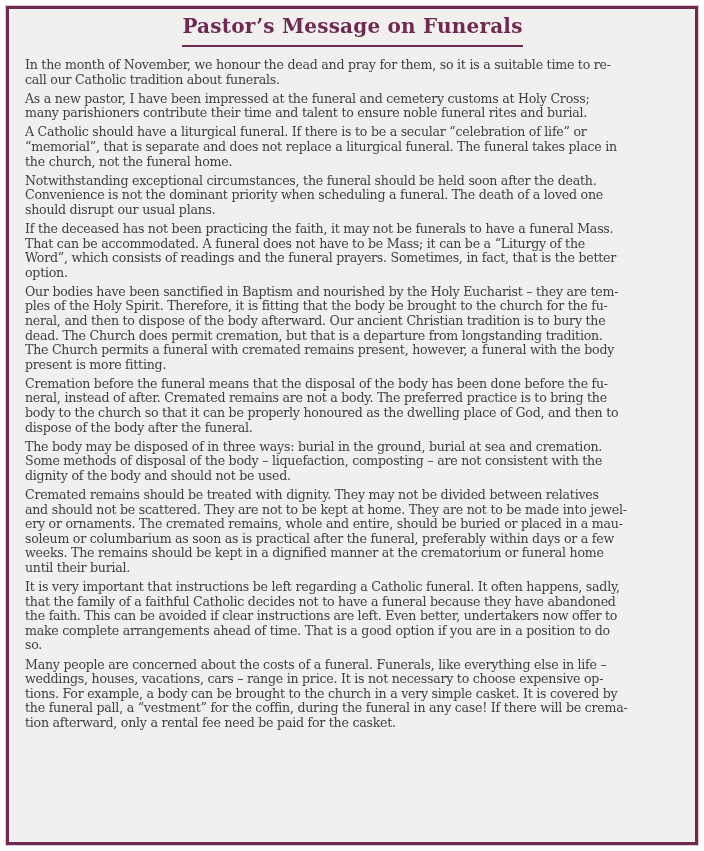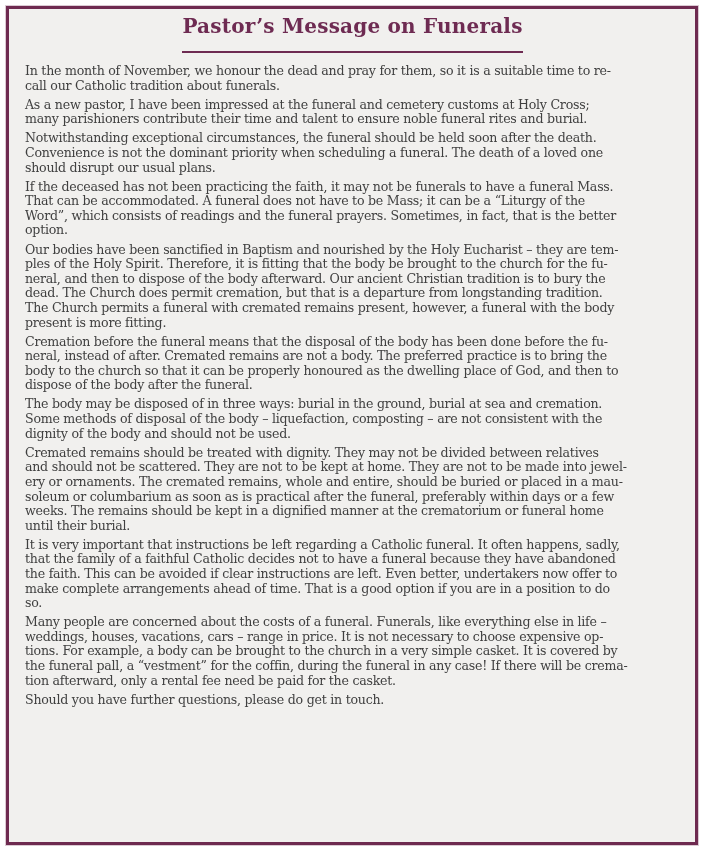--- a/index.html
+++ b/index.html
@@ -35,21 +35,21 @@
     margin: 0 0 11px 0;
     text-align: center;
     font-size: 20px;
     font-weight: bold;
     color: #6e2b52;
     letter-spacing: 0.2px;
   }
   .title .title-text {
     display: inline-block;
     border-bottom: 2px solid #6e2b52;
-    padding-bottom: 13px;
+    padding-bottom: 7px;
   }
   .body-text p {
     margin: 0 0 4.5px 0;
     font-size: 12.6px;
     line-height: 14.6px;
     letter-spacing: -0.25px;
     color: #404040;
     white-space: pre-line;
     text-align: left;
   }
@@ -61,20 +61,23 @@
 <body>
 
 <div class="page">
   <div class="frame">
     <h1 class="title"><span class="title-text">Pastor’s Message on Funerals</span></h1>
     <div class="body-text">
       <p>In the month of November, we honour the dead and pray for them, so it is a suitable time to re-
 call our Catholic tradition about funerals.</p>
       <p>As a new pastor, I have been impressed at the funeral and cemetery customs at Holy Cross;
 many parishioners contribute their time and talent to ensure noble funeral rites and burial.</p>
+      <p>A Catholic should have a liturgical funeral. If there is to be a secular “celebration of life” or
+“memorial”, that is separate and does not replace a liturgical funeral. The funeral takes place in
+the church, not the funeral home.</p>
       <p>Notwithstanding exceptional circumstances, the funeral should be held soon after the death.
 Convenience is not the dominant priority when scheduling a funeral. The death of a loved one
 should disrupt our usual plans.</p>
       <p>If the deceased has not been practicing the faith, it may not be funerals to have a funeral Mass.
 That can be accommodated. A funeral does not have to be Mass; it can be a “Liturgy of the
 Word”, which consists of readings and the funeral prayers. Sometimes, in fact, that is the better
 option.</p>
       <p>Our bodies have been sanctified in Baptism and nourished by the Holy Eucharist – they are tem-
 ples of the Holy Spirit. Therefore, it is fitting that the body be brought to the church for the fu-
 neral, and then to dispose of the body afterward. Our ancient Christian tradition is to bury the
@@ -97,16 +100,15 @@
       <p>It is very important that instructions be left regarding a Catholic funeral. It often happens, sadly,
 that the family of a faithful Catholic decides not to have a funeral because they have abandoned
 the faith. This can be avoided if clear instructions are left. Even better, undertakers now offer to
 make complete arrangements ahead of time. That is a good option if you are in a position to do
 so.</p>
       <p>Many people are concerned about the costs of a funeral. Funerals, like everything else in life –
 weddings, houses, vacations, cars – range in price. It is not necessary to choose expensive op-
 tions. For example, a body can be brought to the church in a very simple casket. It is covered by
 the funeral pall, a “vestment” for the coffin, during the funeral in any case! If there will be crema-
 tion afterward, only a rental fee need be paid for the casket.</p>
-      <p>Should you have further questions, please do get in touch.</p>
     </div>
   </div>
 </div>
 
 </body></html>

